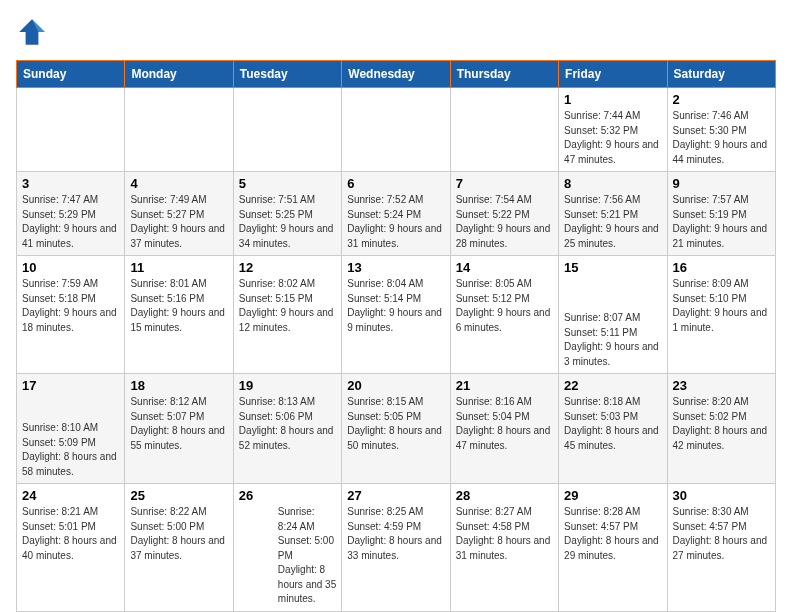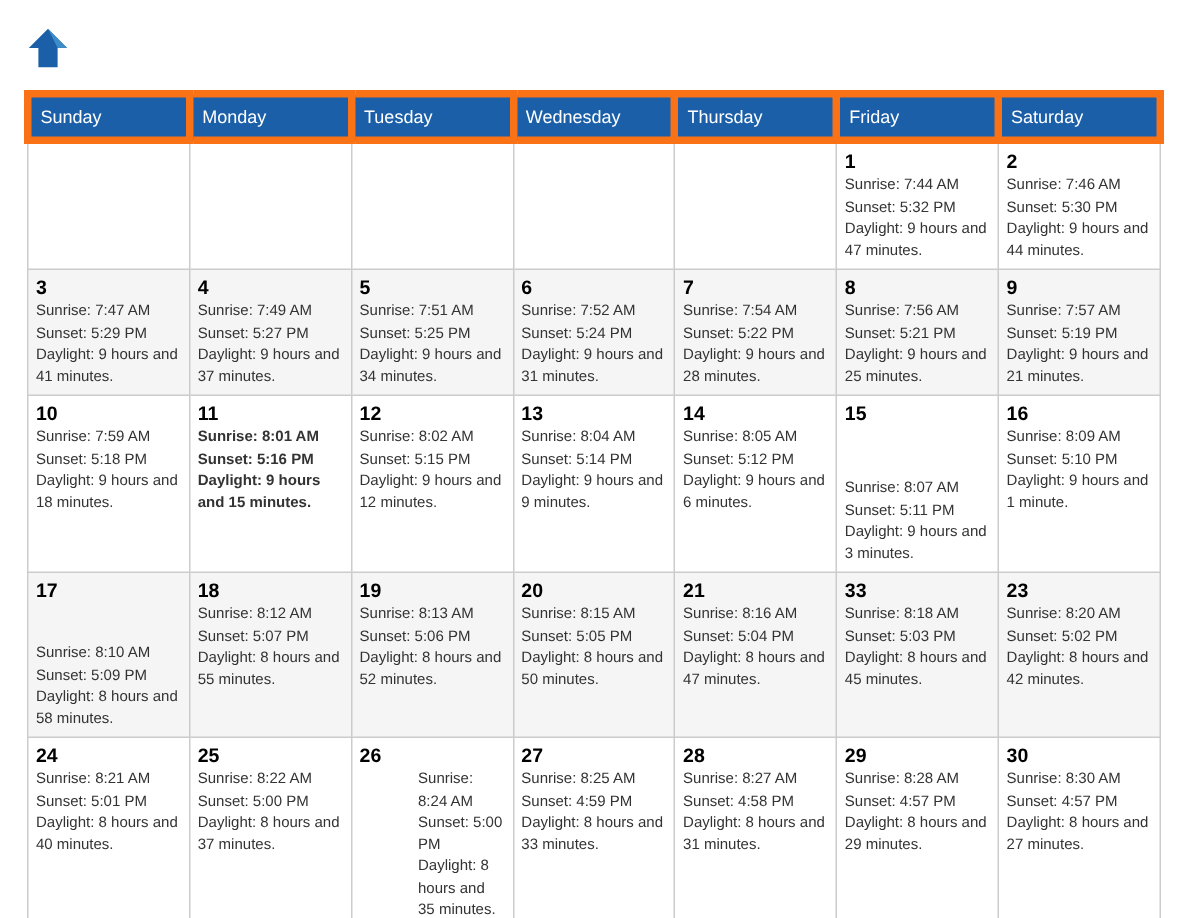--- a/index.html
+++ b/index.html
@@ -50,22 +50,22 @@
       width: 100%;
       border-collapse: collapse;
       font-size: 11px;
     }
     .calendar th {
       background: #1a5fa8;
       color: #fff;
       text-align: left;
       padding: 6px 6px;
       font-size: 12px;
-      font-weight: normal;
-      border: 5px solid #f97316;
+      font-weight: bold;
+      border: 1px solid #f97316;
     }
     .calendar td {
       border: 1px solid #ccc;
       vertical-align: top;
       padding: 4px 5px;
       width: calc(100% / 7);
       min-height: 80px;
       background: #fff;
     }
     .calendar tr:nth-child(even) td {
@@ -184,21 +184,21 @@
       </tr>
       <tr>
         <td>
           <span class="day-number">10</span>
           <div class="day-info" style="white-space: pre-line;">Sunrise: 7:59 AM
 Sunset: 5:18 PM
 Daylight: 9 hours and 18 minutes.</div>
         </td>
         <td>
           <span class="day-number">11</span>
-          <div class="day-info" style="white-space: pre-line; font-weight: bold;">Sunrise: 8:01 AM
+          <div class="day-info" style="white-space: pre-line;">Sunrise: 8:01 AM
 Sunset: 5:16 PM
 Daylight: 9 hours and 15 minutes.</div>
         </td>
         <td>
           <span class="day-number">12</span>
           <div class="day-info" style="white-space: pre-line;">Sunrise: 8:02 AM
 Sunset: 5:15 PM
 Daylight: 9 hours and 12 minutes.</div>
         </td>
         <td>
@@ -251,21 +251,21 @@
 Sunset: 5:05 PM
 Daylight: 8 hours and 50 minutes.</div>
         </td>
         <td>
           <span class="day-number">21</span>
           <div class="day-info" style="white-space: pre-line;">Sunrise: 8:16 AM
 Sunset: 5:04 PM
 Daylight: 8 hours and 47 minutes.</div>
         </td>
         <td>
-          <span class="day-number">33</span>
+          <span class="day-number">22</span>
           <div class="day-info" style="white-space: pre-line;">Sunrise: 8:18 AM
 Sunset: 5:03 PM
 Daylight: 8 hours and 45 minutes.</div>
         </td>
         <td>
           <span class="day-number">23</span>
           <div class="day-info" style="white-space: pre-line;">Sunrise: 8:20 AM
 Sunset: 5:02 PM
 Daylight: 8 hours and 42 minutes.</div>
         </td>

